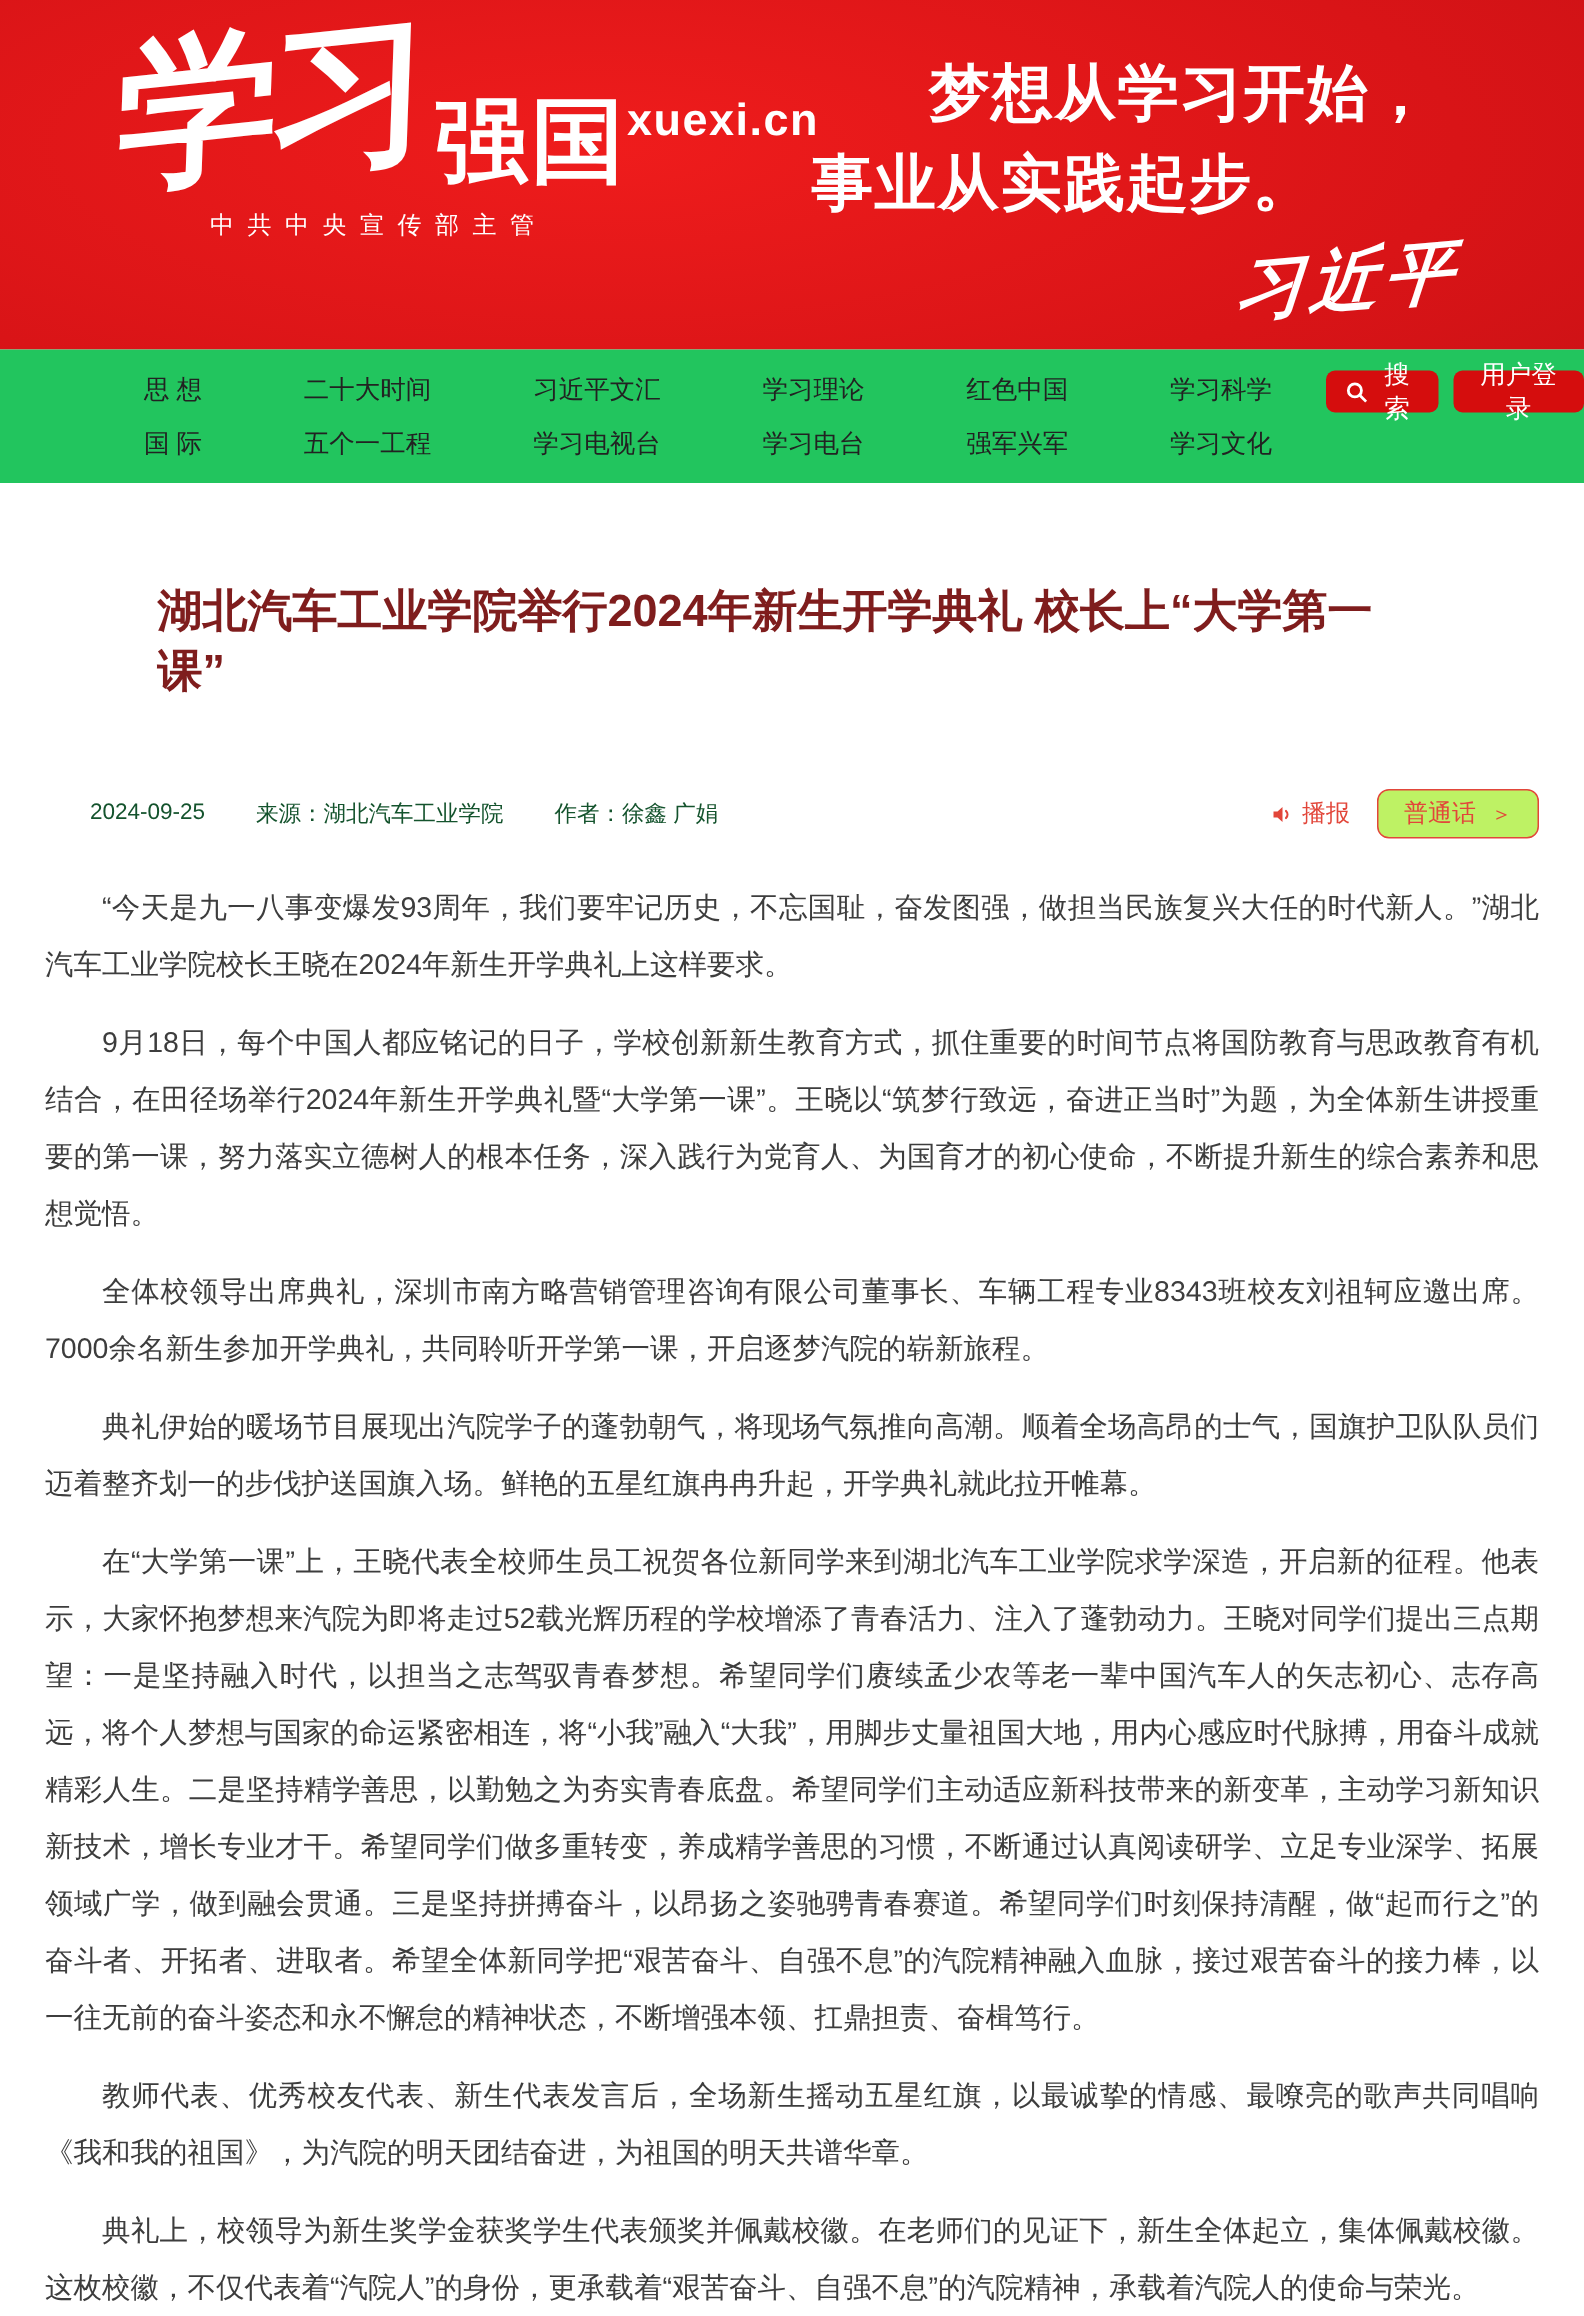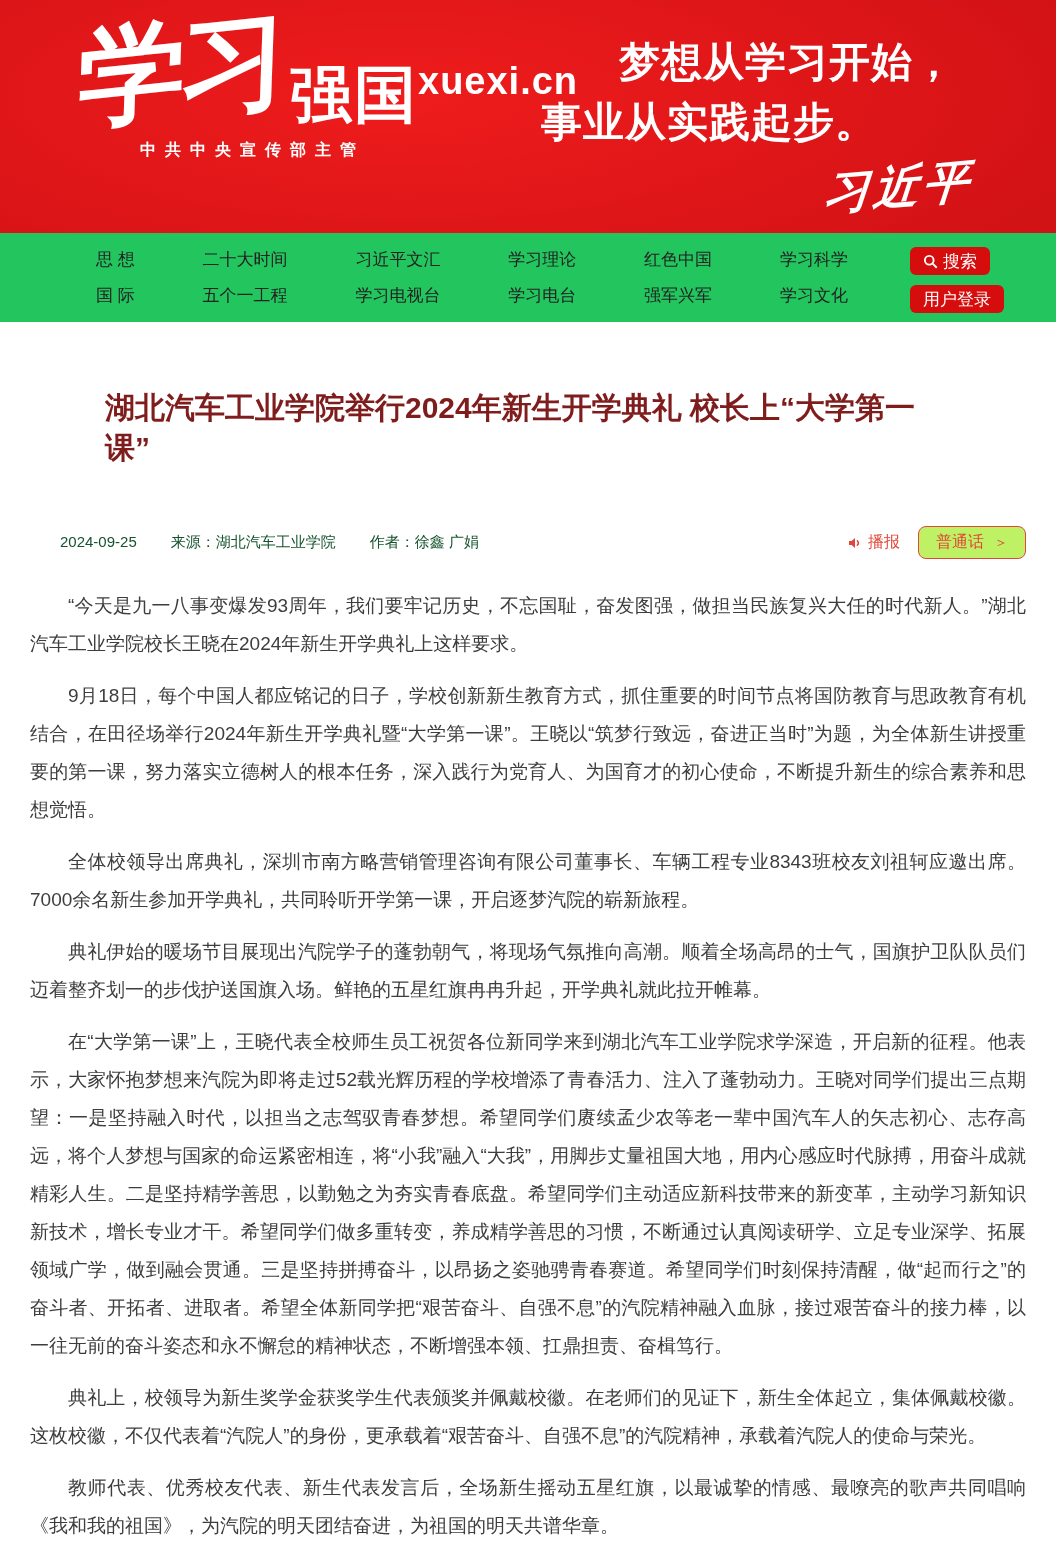--- a/index.html
+++ b/index.html
@@ -36,32 +36,32 @@
     letter-spacing: -6px;
   }
   .logo-right { display: flex; flex-direction: row; margin-left: 8px; padding-bottom: 2px; }
   .logo-bold {
     font-size: 62px;
     font-weight: 900;
     letter-spacing: 2px;
     line-height: 62px;
   }
   .logo-domain {
-    font-size: 38px;
+    font-size: 30px;
     font-weight: 800;
     letter-spacing: 1px;
     line-height: 34px;
     text-align: left;
   }
   .logo-supervisor {
     margin-top: 12px;
     margin-left: 62px;
     font-size: 16px;
     letter-spacing: 9px;
-    font-weight: 700;
+    font-weight: 400;
   }
   .slogan-block {
     position: absolute;
     right: 75px; top: 36px;
     width: 440px;
     font-family: "DejaVu Serif", serif;
     font-weight: 700;
   }
   .slogan-l1 { font-size: 41px; line-height: 52px; margin-left: 78px; letter-spacing: 1px; }
   .slogan-l2 { font-size: 41px; line-height: 52px; margin-top: 8px; letter-spacing: 1px; }
@@ -93,23 +93,23 @@
   .nav-col { display: flex; flex-direction: column; gap: 13px; }
   .nav-item {
     font-size: 17px;
     color: #222222;
     text-decoration: none;
     white-space: nowrap;
     cursor: pointer;
   }
   .nav-actions {
     position: absolute;
-    left: 910px; top: 14px;
+    left: 884px; top: 14px;
     display: flex;
-    flex-direction: column;
+    flex-direction: row;
     align-items: flex-start;
     gap: 10px;
   }
   .btn-red {
     display: inline-flex;
     align-items: center;
     gap: 5px;
     background: #d50d0d;
     color: #ffffff;
     border: none;
@@ -255,17 +255,17 @@
       </button>
     </div>
   </div>
 
   <article class="article-body">
       <p class="para">“今天是九一八事变爆发93周年，我们要牢记历史，不忘国耻，奋发图强，做担当民族复兴大任的时代新人。”湖北汽车工业学院校长王晓在2024年新生开学典礼上这样要求。</p>
       <p class="para">9月18日，每个中国人都应铭记的日子，学校创新新生教育方式，抓住重要的时间节点将国防教育与思政教育有机结合，在田径场举行2024年新生开学典礼暨“大学第一课”。王晓以“筑梦行致远，奋进正当时”为题，为全体新生讲授重要的第一课，努力落实立德树人的根本任务，深入践行为党育人、为国育才的初心使命，不断提升新生的综合素养和思想觉悟。</p>
       <p class="para">全体校领导出席典礼，深圳市南方略营销管理咨询有限公司董事长、车辆工程专业8343班校友刘祖轲应邀出席。7000余名新生参加开学典礼，共同聆听开学第一课，开启逐梦汽院的崭新旅程。</p>
       <p class="para">典礼伊始的暖场节目展现出汽院学子的蓬勃朝气，将现场气氛推向高潮。顺着全场高昂的士气，国旗护卫队队员们迈着整齐划一的步伐护送国旗入场。鲜艳的五星红旗冉冉升起，开学典礼就此拉开帷幕。</p>
       <p class="para">在“大学第一课”上，王晓代表全校师生员工祝贺各位新同学来到湖北汽车工业学院求学深造，开启新的征程。他表示，大家怀抱梦想来汽院为即将走过52载光辉历程的学校增添了青春活力、注入了蓬勃动力。王晓对同学们提出三点期望：一是坚持融入时代，以担当之志驾驭青春梦想。希望同学们赓续孟少农等老一辈中国汽车人的矢志初心、志存高远，将个人梦想与国家的命运紧密相连，将“小我”融入“大我”，用脚步丈量祖国大地，用内心感应时代脉搏，用奋斗成就精彩人生。二是坚持精学善思，以勤勉之为夯实青春底盘。希望同学们主动适应新科技带来的新变革，主动学习新知识新技术，增长专业才干。希望同学们做多重转变，养成精学善思的习惯，不断通过认真阅读研学、立足专业深学、拓展领域广学，做到融会贯通。三是坚持拼搏奋斗，以昂扬之姿驰骋青春赛道。希望同学们时刻保持清醒，做“起而行之”的奋斗者、开拓者、进取者。希望全体新同学把“艰苦奋斗、自强不息”的汽院精神融入血脉，接过艰苦奋斗的接力棒，以一往无前的奋斗姿态和永不懈怠的精神状态，不断增强本领、扛鼎担责、奋楫笃行。</p>
+      <p class="para">教师代表、优秀校友代表、新生代表发言后，全场新生摇动五星红旗，以最诚挚的情感、最嘹亮的歌声共同唱响《我和我的祖国》，为汽院的明天团结奋进，为祖国的明天共谱华章。</p>
       <p class="para">典礼上，校领导为新生奖学金获奖学生代表颁奖并佩戴校徽。在老师们的见证下，新生全体起立，集体佩戴校徽。这枚校徽，不仅代表着“汽院人”的身份，更承载着“艰苦奋斗、自强不息”的汽院精神，承载着汽院人的使命与荣光。</p>
-      <p class="para">教师代表、优秀校友代表、新生代表发言后，全场新生摇动五星红旗，以最诚挚的情感、最嘹亮的歌声共同唱响《我和我的祖国》，为汽院的明天团结奋进，为祖国的明天共谱华章。</p>
     </article>
 
 </main>
 
 </body></html>

